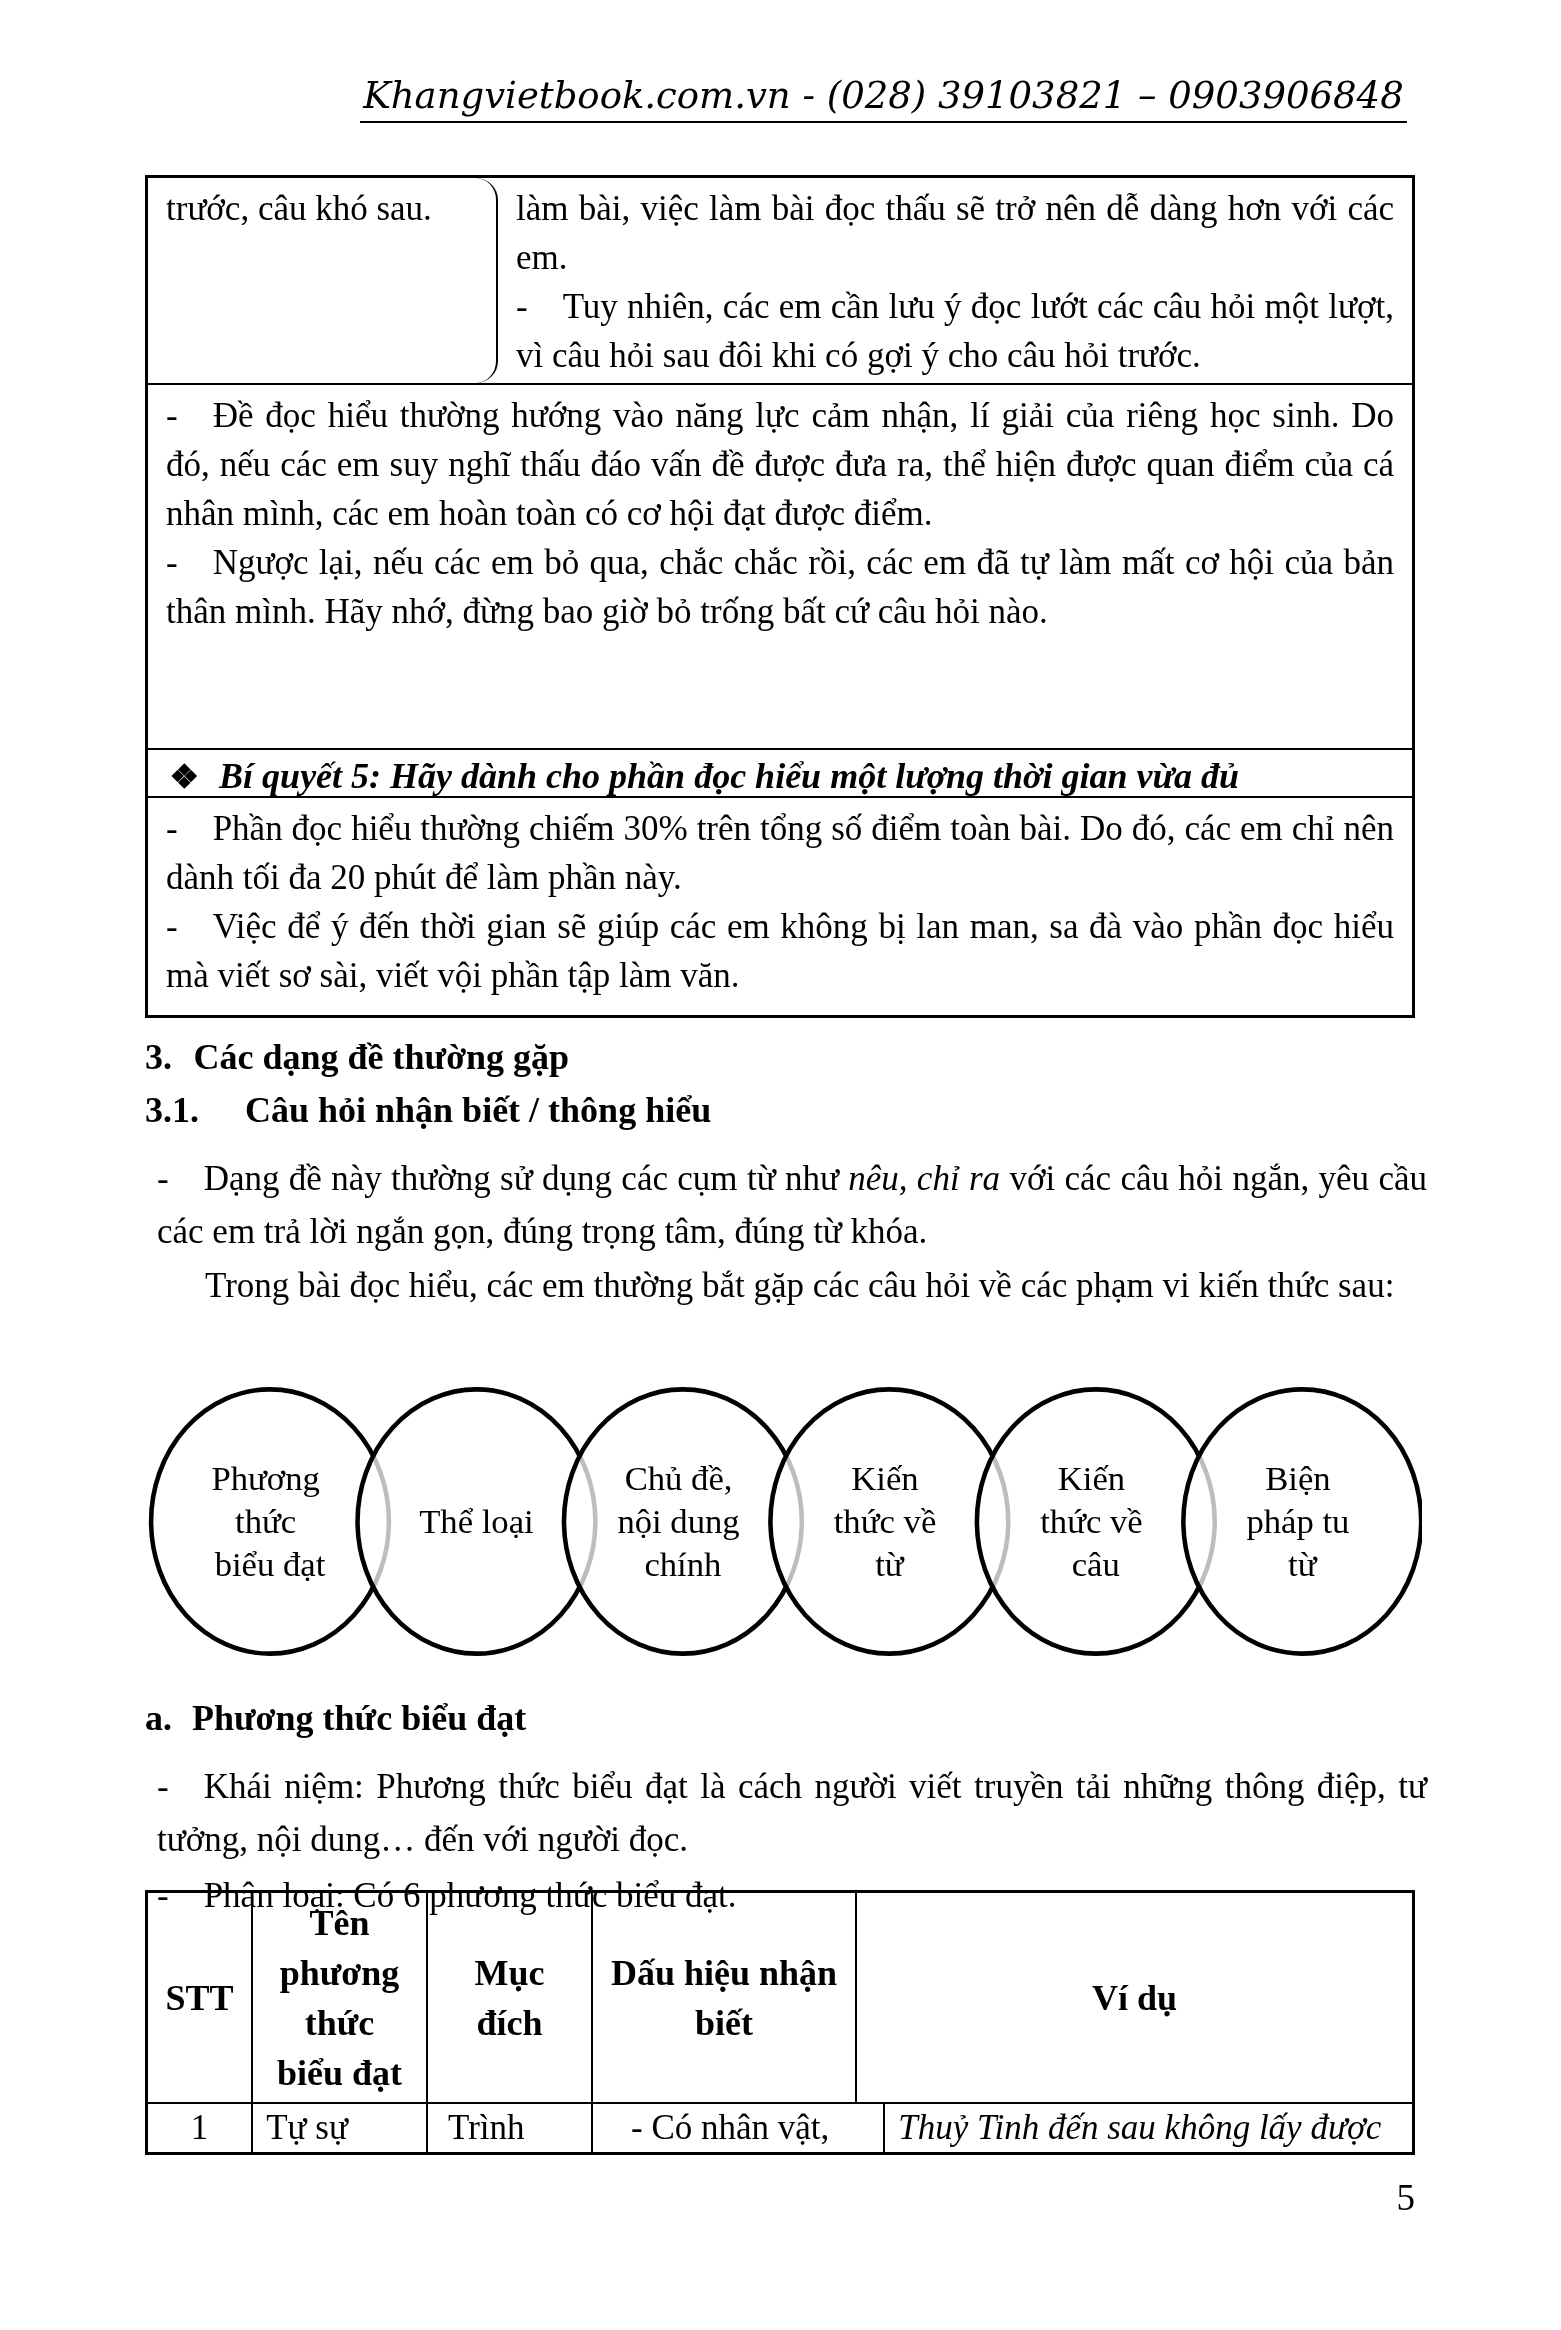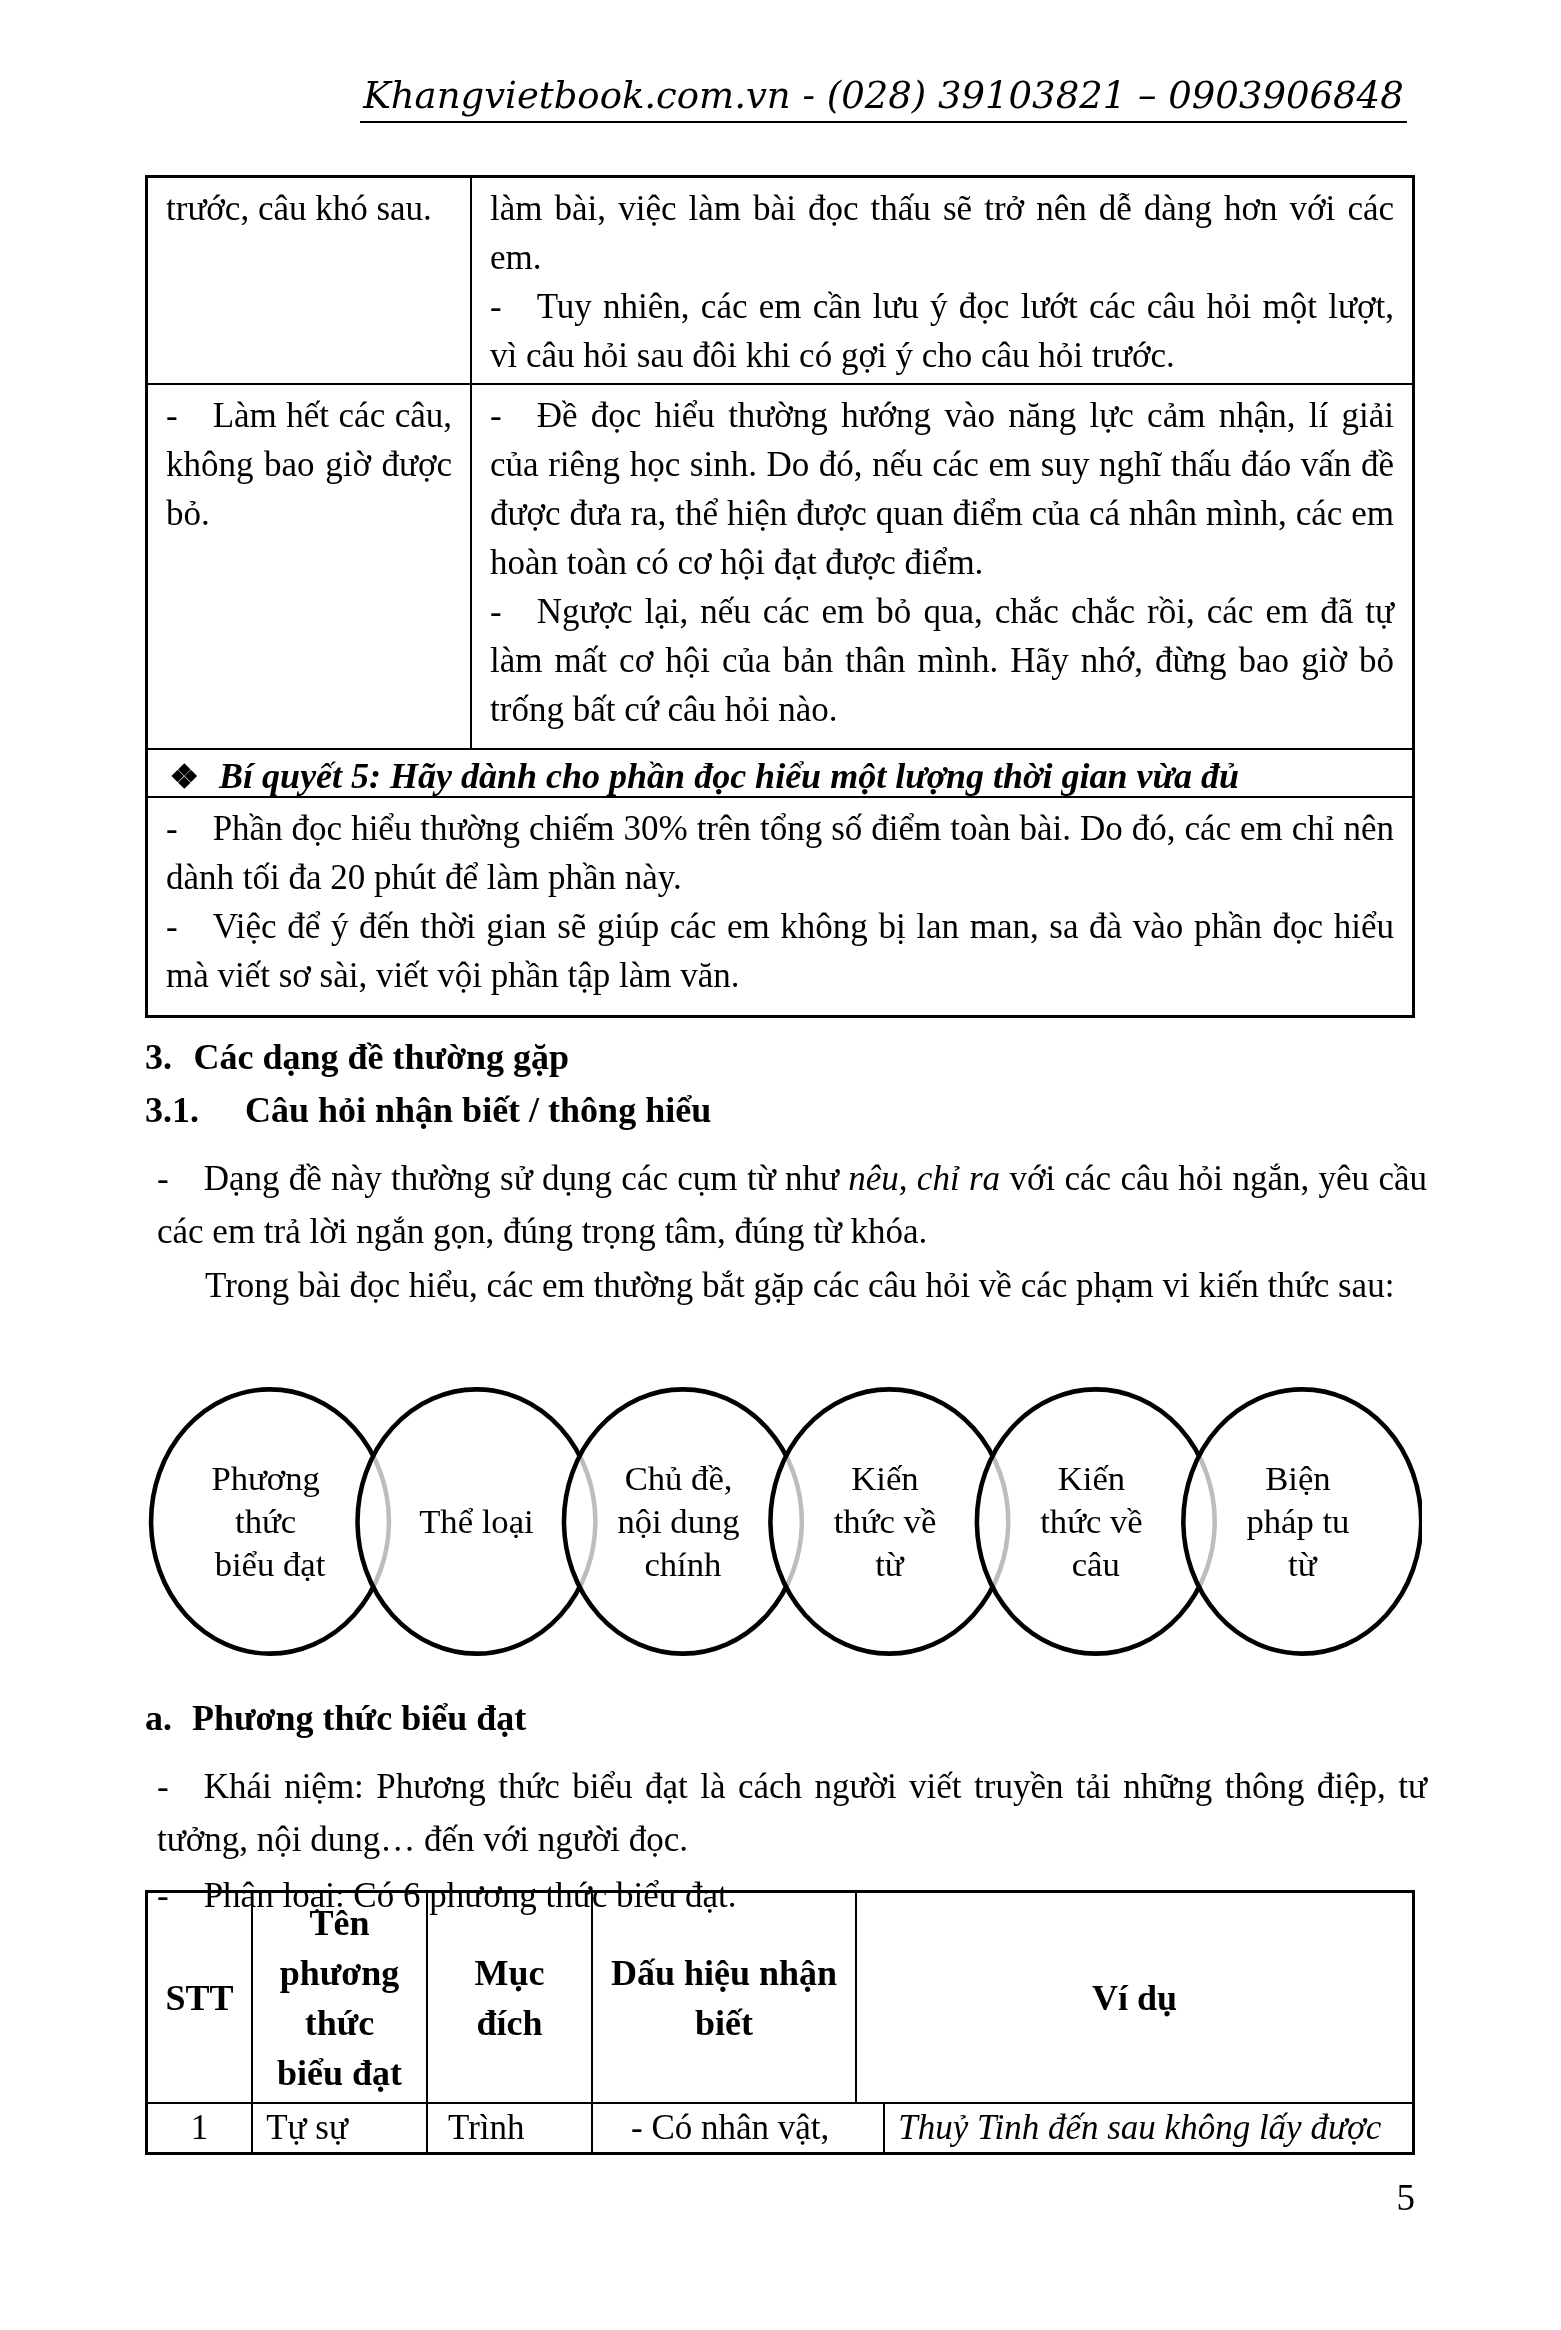--- a/index.html
+++ b/index.html
@@ -20,21 +20,21 @@
     position:absolute; left:145px; top:175px; width:1270px;
     border:3.3px solid #000; box-sizing:border-box;
   }
   .t1 .row { display:flex; border-bottom:2.5px solid #000; box-sizing:border-box; }
   .t1 .row:last-child { border-bottom:none; }
   .t1 .cell {
     box-sizing:border-box; font-size:35px; line-height:49px;
     text-align:justify; padding:5.8px 18px 0 18px; overflow:hidden;
   }
   .t1 .cell p { margin:0; }
-  .t1 .left  { width:324px; flex:none; border-right:2.5px solid #000; }
+  .t1 .left  { width:350px; flex:none; border-right:2.5px solid #000;border-radius:22px; }
   .t1 .right { flex:1; }
   .r1 { height:207px; }
   .r2 { height:365px; }
   .rbq { height:48px; }
   .r4 { height:217px; }
   .bqcell {
     font-weight:bold; font-style:italic; font-size:36px; line-height:48px;
     padding:1.7px 18px 0 21.5px; white-space:nowrap; overflow:hidden;
     box-sizing:border-box; width:100%;
   }
@@ -105,23 +105,20 @@
     <div class="row r1">
       <div class="cell left">
         <p>trước, câu khó sau.</p>
       </div>
       <div class="cell right">
         <p>làm bài, việc làm bài đọc thấu sẽ trở nên dễ dàng hơn với các em.</p>
         <p>- Tuy nhiên, các em cần lưu ý đọc lướt các câu hỏi một lượt, vì câu hỏi sau đôi khi có gợi ý cho câu hỏi trước.</p>
       </div>
     </div>
     <div class="row r2">
-      <div class="cell left">
-        <p>- Làm hết các câu, không bao giờ được bỏ.</p>
-      </div>
       <div class="cell right">
         <p>- Đề đọc hiểu thường hướng vào năng lực cảm nhận, lí giải của riêng học sinh. Do đó, nếu các em suy nghĩ thấu đáo vấn đề được đưa ra, thể hiện được quan điểm của cá nhân mình, các em hoàn toàn có cơ hội đạt được điểm.</p>
         <p>- Ngược lại, nếu các em bỏ qua, chắc chắc rồi, các em đã tự làm mất cơ hội của bản thân mình. Hãy nhớ, đừng bao giờ bỏ trống bất cứ câu hỏi nào.</p>
       </div>
     </div>
     <div class="row rbq">
       <div class="bqcell">
         <span class="bq-bullet">❖</span><span>Bí quyết 5: Hãy dành cho phần đọc hiểu một lượng thời gian vừa đủ</span>
       </div>
     </div>

